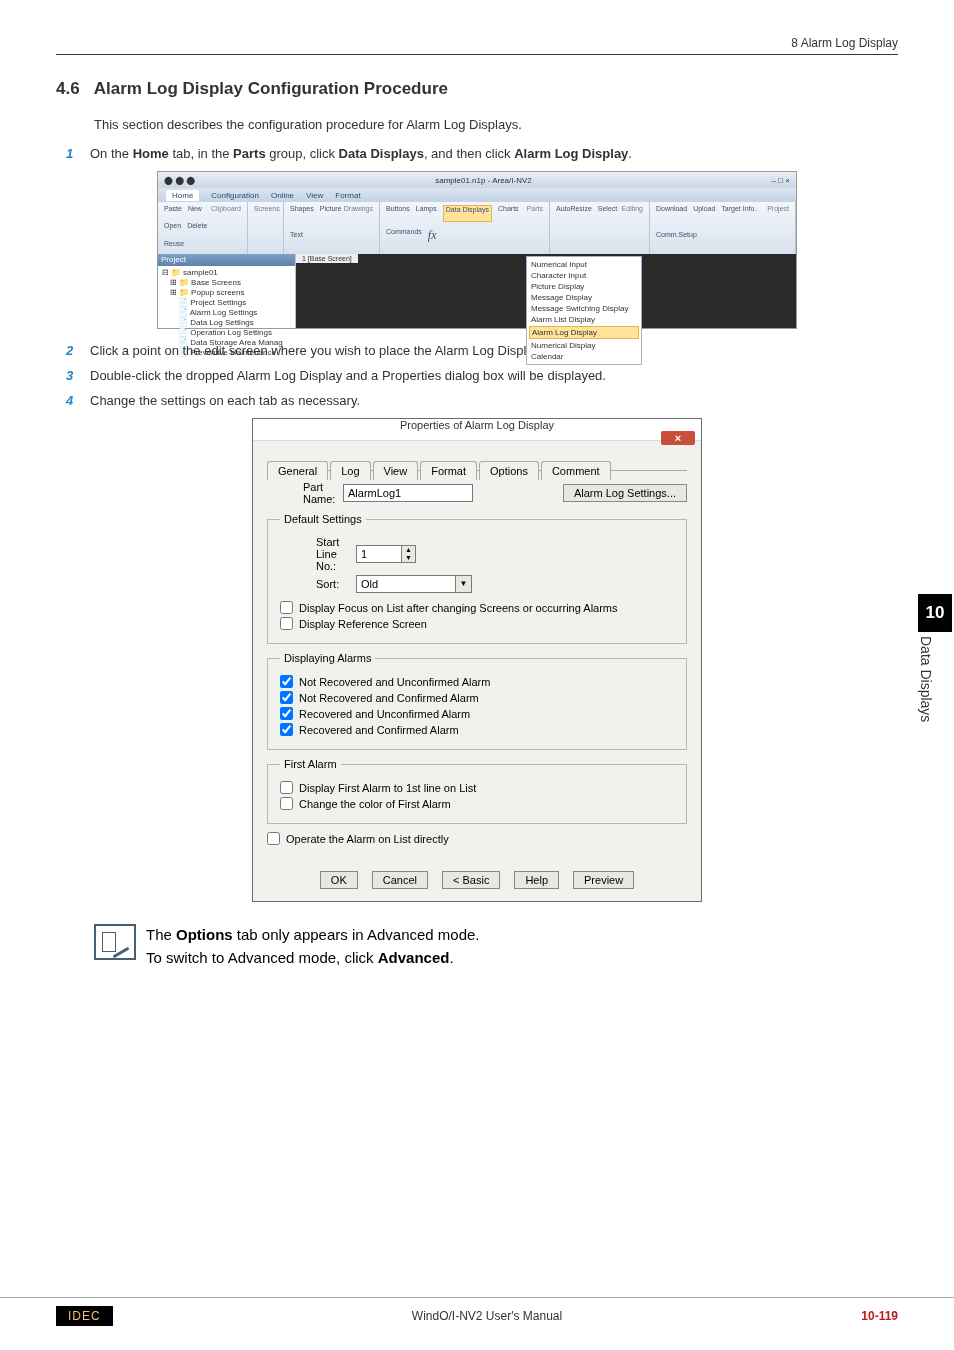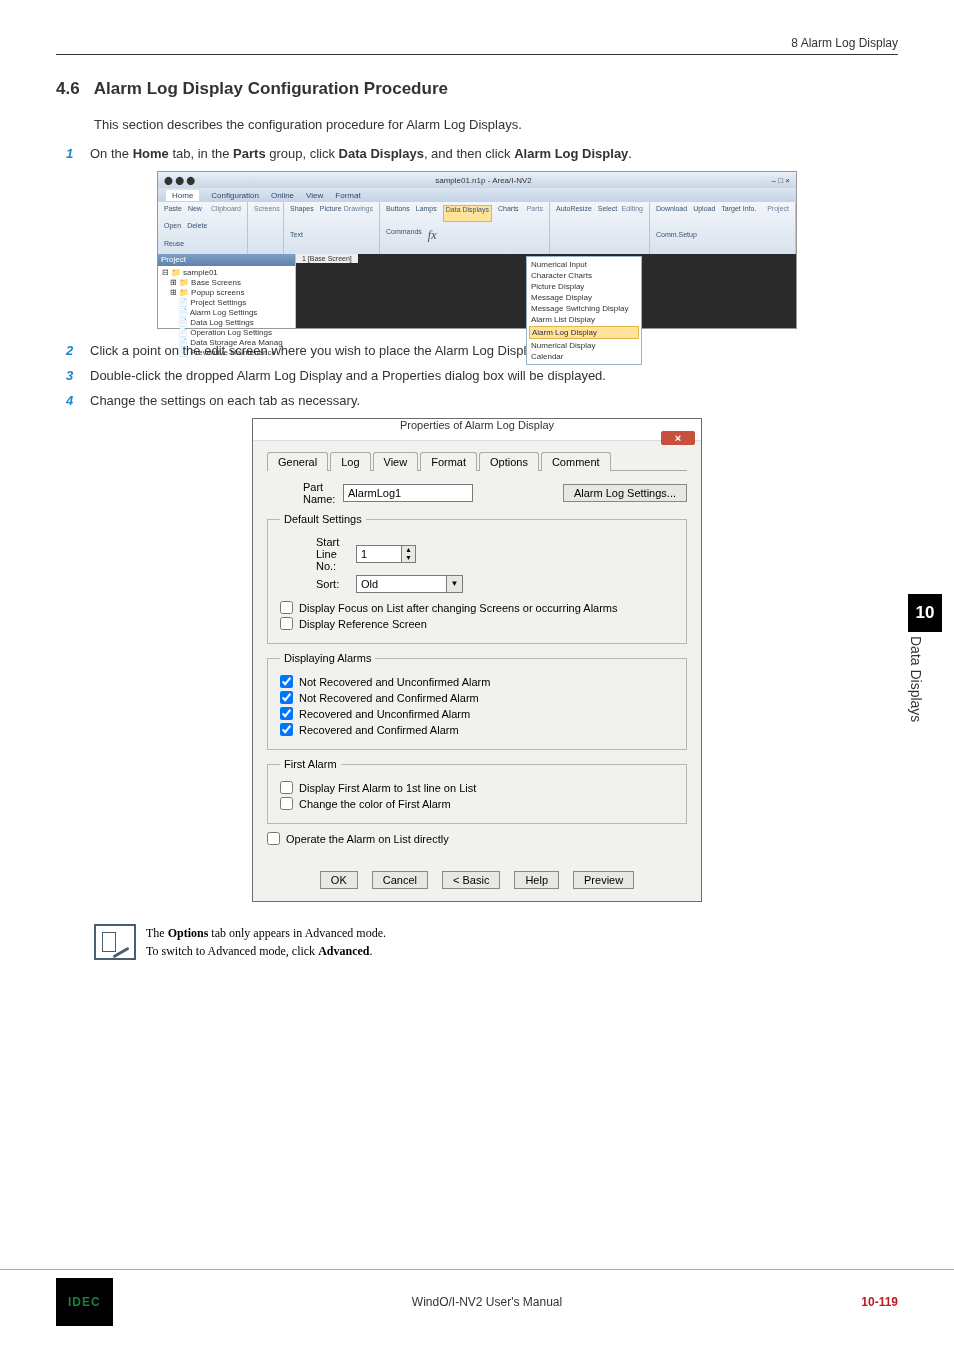--- a/index.html
+++ b/index.html
@@ -181,21 +181,21 @@
     border-bottom:1px solid #aaa;
     margin-bottom: 10px;
   }
   .dialog .tabs span {
     padding: 3px 10px;
     border:1px solid #aaa;
     border-bottom:none;
     margin-right:2px;
     background:#f1f2ed;
     position:relative;
-    top:1px;
+    top:10px;
     border-radius:3px 3px 0 0;
   }
   .dialog .tabs span.active { background:#f1f2ed; }
   .dialog .row { display:flex; align-items:center; margin: 3px 0; }
   .dialog .row label { width: 76px; padding-left: 36px; }
   .dialog .textbox {
     border:1px solid #7a7a7a;
     background:#fff;
     height:18px;
     padding:1px 4px;
@@ -224,21 +224,21 @@
     border-left:none;
   }
   .dialog .spin .arrows span {
     flex:1;
     font-size:7px;
     text-align:center;
     line-height:7px;
     background:#e8e8e3;
   }
   .dialog .select { display:flex; }
-  .dialog .select .textbox { width: 91px; }
+  .dialog .select .textbox { width: 100px; }
   .dialog .select .dd {
     width:16px; border:1px solid #7a7a7a; border-left:none;
     background:#e8e8e3; text-align:center; font-size:8px; line-height:16px;
   }
   .dialog .buttons {
     display:flex;
     justify-content:center;
     gap: 14px;
     margin-top: 26px;
   }
@@ -265,28 +265,27 @@
     border-radius:2px;
   }
   .note .note-icon::after {
     content:"";
     position:absolute;
     left:6px; top:6px;
     width:12px; height:18px;
     border:1px solid #4a5e72;
   }
   .note .note-text {
-    font-size: 12px;
+    font-size: 15px;
     line-height: 1.5;
-    font-family: Liberation Serif, serif;
   }
 
   .side-tab {
     position: absolute;
-    right: 12px;
+    right: 2px;
     top: 594px;
   }
   .side-tab .box {
     width: 34px;
     height: 38px;
     background: #000;
     color:#fff;
     font-weight:bold;
     font-size:17px;
     display:flex;
@@ -308,24 +307,24 @@
     width: 100%;
     padding: 0 56px;
     display:flex;
     align-items:center;
     font-size:12px;
     border-top: 1px solid #aaa;
     padding-top: 8px;
   }
   .footer .logo {
     background:#000;
-    color:#15803d;
-    font-weight:bold;
+    color:#fdba74;
+    font-weight:normal;
     font-size:12px;
-    padding:17px 12px;
+    padding:3px 12px;
     letter-spacing:1px;
   }
   .footer .mid { flex:1; text-align:center; color:#333; }
   .footer .pg { font-weight:bold; color:#b91c1c; }
 </style>
 </head>
 <body>
 
 <div class="page">
   <div class="page-header-line">8 Alarm Log Display</div>
@@ -420,21 +419,21 @@
         <div style="padding-left:16px">📄 <span>Alarm Log Settings</span></div>
         <div style="padding-left:16px">📄 <span>Data Log Settings</span></div>
         <div style="padding-left:16px">📄 <span>Operation Log Settings</span></div>
         <div style="padding-left:16px">📄 <span>Data Storage Area Manag</span></div>
         <div style="padding-left:16px">📄 <span>Preventive Maintenance</span></div>
       </div>
       <div class="canvas">
         <div class="tab">1 [Base Screen]</div>
         <div class="menu-pop">
           <div>Numerical Input</div>
-          <div>Character Charts</div>
+          <div>Character Input</div>
           <div>Picture Display</div>
           <div>Message Display</div>
           <div>Message Switching Display</div>
           <div>Alarm List Display</div>
           <div class="hl">Alarm Log Display</div>
           <div>Numerical Display</div>
           <div>Calendar</div>
         </div>
       </div>
     </div>

